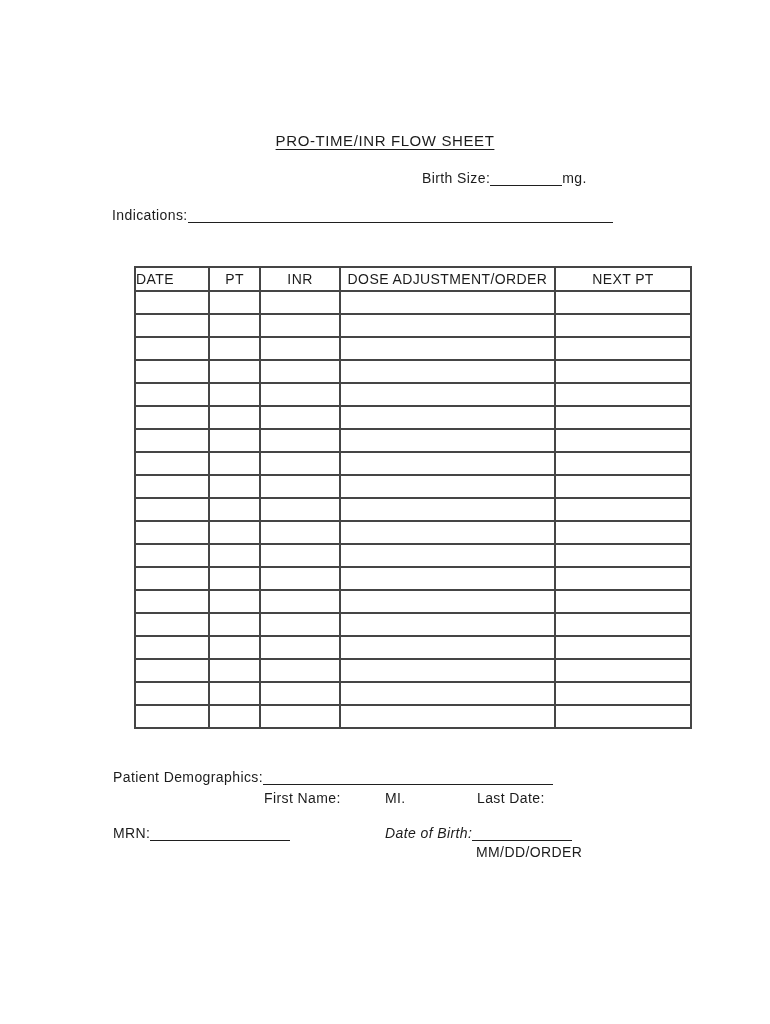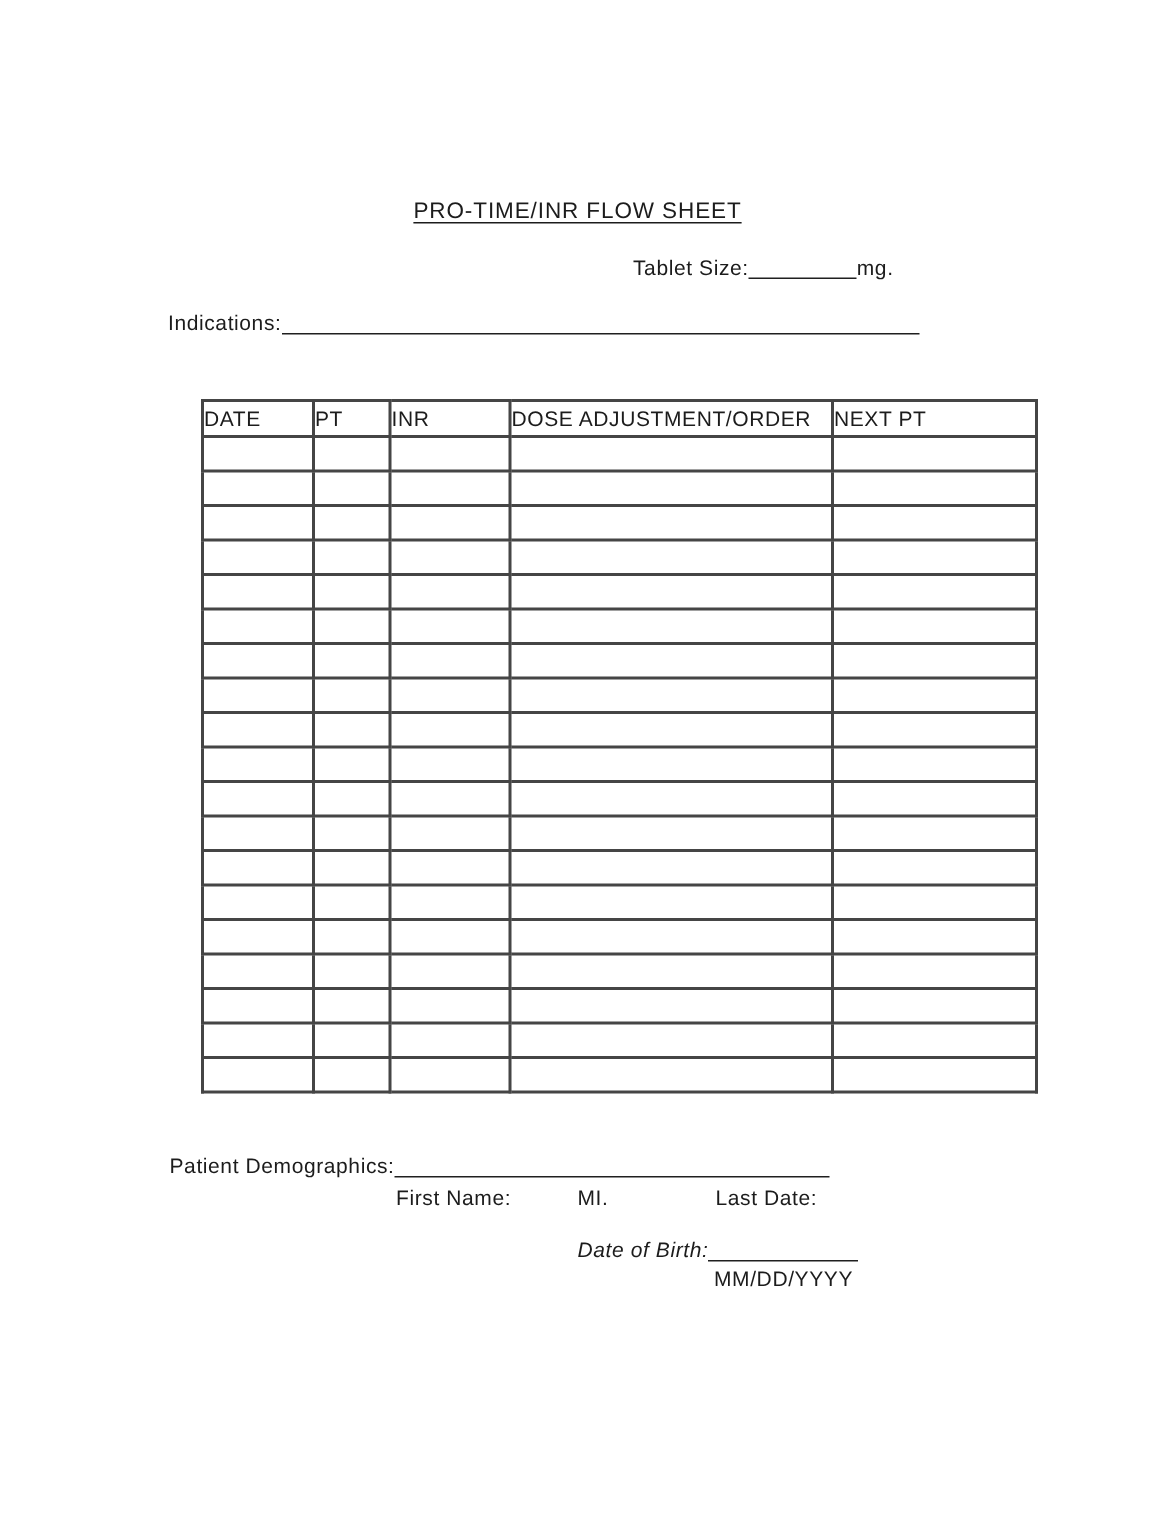--- a/index.html
+++ b/index.html
@@ -25,34 +25,34 @@
   }
   table.flow th, table.flow td{
     border:2px solid #454545;
     padding:0;margin:0;
     font-size:14px;font-weight:normal;letter-spacing:0.4px;
     overflow:hidden;
   }
   table.flow th{height:22px;vertical-align:middle;margin-left:28px;}
   table.flow td{height:21px;}
   th.al{text-align:left;padding-left:10px;}
-  th.ac{text-align:left;}
-  th.np{text-align:left;padding-left:14px;}
+  th.ac{text-align:center;}
+  th.np{text-align:center;padding-left:14px;}
 </style>
 </head>
 <body>
 
 <div class="page">
 
   <div class="abs" style="top:131px;left:0;width:770px;text-align:center;">
     <span class="title">PRO-TIME/INR FLOW SHEET</span>
   </div>
 
   <div class="abs lbl" style="top:169px;left:422px;">
-    <span>Tablet Size:</span><span class="fill" style="width:72px;"></span><span>mg.</span>
+    <span>Birth Size:</span><span class="fill" style="width:72px;"></span><span>mg.</span>
   </div>
 
   <div class="abs lbl" style="top:206px;left:112px;">
     <span>Indications:</span><span class="fill" style="width:425px;"></span>
   </div>
 
   <div class="abs" style="top:266px;left:134px;">
     <table class="flow">
       <colgroup>
         <col style="width:74px;">
@@ -208,18 +208,21 @@
     </table>
   </div>
 
   <div class="abs lbl" style="top:768px;left:113px;">
     <span>Patient Demographics:</span><span class="fill" style="width:290px;"></span>
   </div>
   <div class="abs lbl" style="top:789px;left:264px;">First Name:</div>
   <div class="abs lbl" style="top:789px;left:385px;">MI.</div>
   <div class="abs lbl" style="top:789px;left:477px;">Last Date:</div>
 
+  <div class="abs lbl" style="top:824px;left:113px;">
+    <span>MRN:</span><span class="fill" style="width:140px;"></span>
+  </div>
   <div class="abs lbl" style="top:824px;left:385px;font-style:italic;">
     <span>Date of Birth:</span><span class="fill" style="width:100px;"></span>
   </div>
-  <div class="abs lbl" style="top:843px;left:476px;">MM/DD/YYYY</div>
+  <div class="abs lbl" style="top:843px;left:476px;">MM/DD/ORDER</div>
 
 </div>
 
 </body></html>

